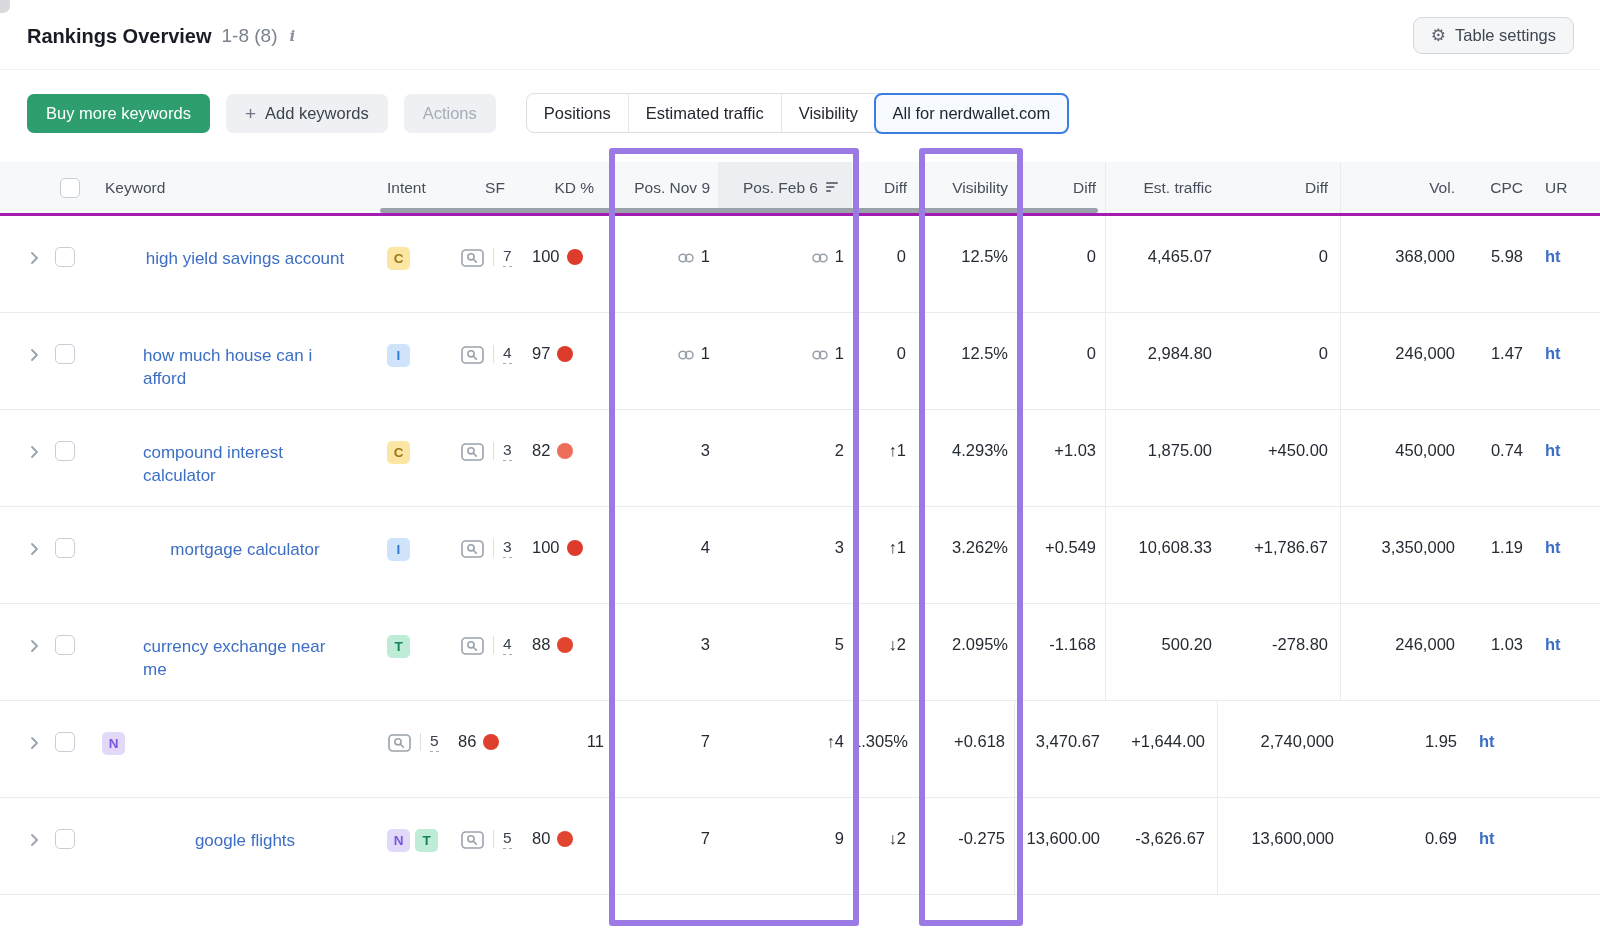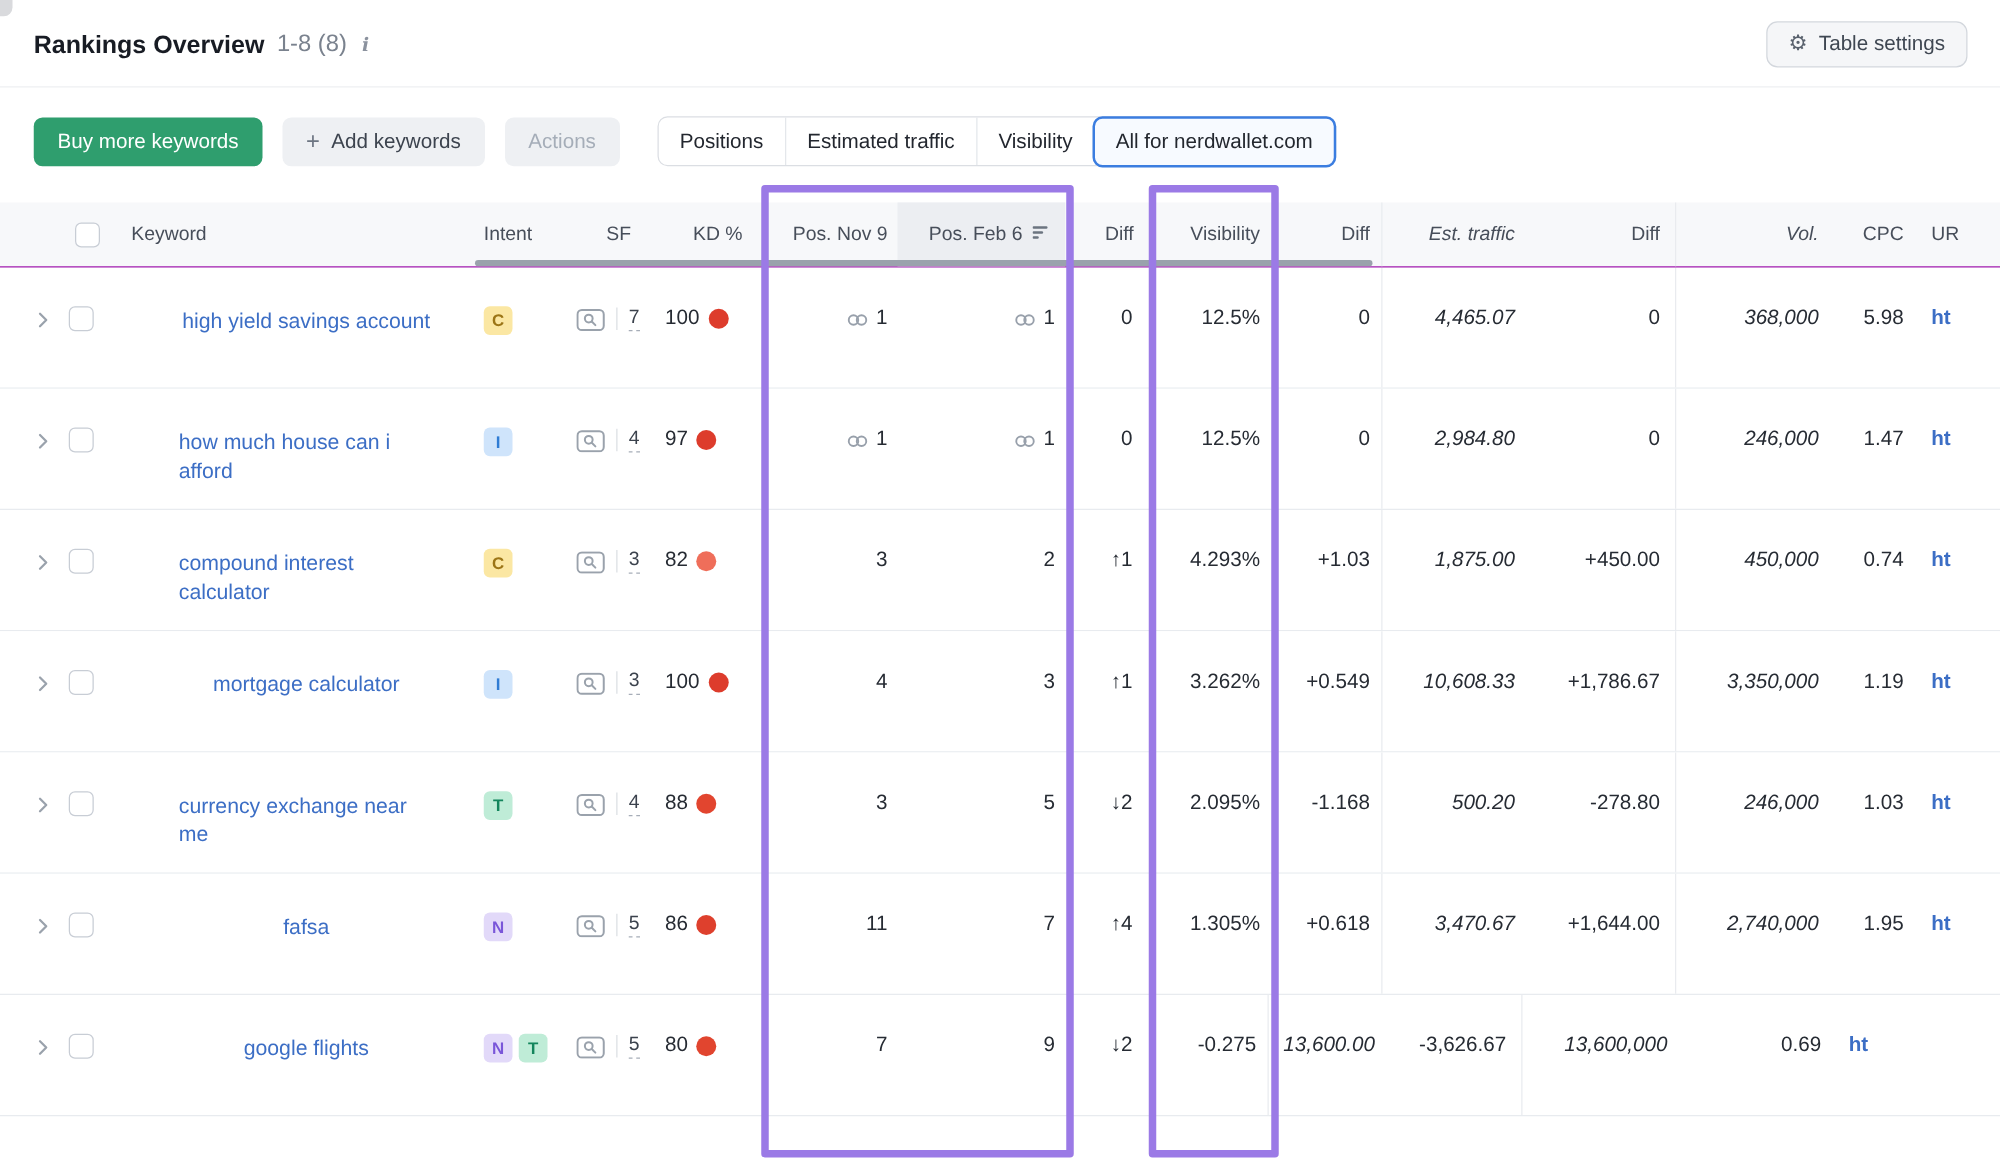--- a/index.html
+++ b/index.html
@@ -34,40 +34,40 @@
     border:1px solid #dbdee3; border-radius:8px; background:#fff; }
   .tab { padding:9px 17px; font-size:16.5px; color:#23272f; display:flex; align-items:center;
     border-left:1px solid #e4e7eb; cursor:pointer; white-space:nowrap; }
   .tab:first-child { border-left:none; }
   .tab.active { border:2px solid #3b7de0; border-radius:8px; margin:-1.5px; background:#f7faff; }
 
   
   .table { position:relative; }
   .grid-row { display:grid;
     grid-template-columns:100px 285px 73px 74px 80px 106px 134px 62px 100px 91px 112px 123px 121px 66px 1fr; }
-  .thead { background:#f7f8fa; position:relative; border-bottom:1px solid #a21caf; }
+  .thead { background:#f7f8fa; position:relative; border-bottom:3px solid #a21caf; }
   .th { display:flex; align-items:center; height:51px; font-size:15.5px; color:#474e5a; }
   .th-sel { padding-left:60px; }
   .th-keyword { padding-left:5px; }
   .th-intent { padding-left:2px; }
   .th-sf { justify-content:center; }
   .th-r { justify-content:flex-end; }
   .th-kd { padding-right:18px; }
   .th-posnov { padding-right:8px; }
   .th-posfeb { justify-content:flex-end; padding-right:11px; gap:8px; }
   .th-posfeb.sorted { background:#eceef2; }
   .th-diff1 { padding-right:7px; }
   .th-vis { padding-right:6px; }
   .th-diff2 { padding-right:9px; }
   .th-traffic { padding-right:5px; }
   .th-diff3 { padding-right:12px; }
   .th-vol { padding-right:6px; }
   .th-cpc { padding-right:4px; }
   .th-url { padding-left:18px; }
-  .bl { border-left:1px solid #e9ebef;font-style:italic; }
+  .bl { border-left:1px solid #e9ebef; }
   .hscrollbar { position:absolute; left:380px; bottom:0; width:718px; height:5px;
     border-radius:3px; background:#9aa2ac; z-index:5; cursor:grab; }
 
   .trow { border-bottom:1px solid #e8ebef; min-height:97px; background:#fff; }
   .trow .cell { padding-top:31px; font-size:16.5px; color:#262b33; display:flex; align-items:flex-start; }
   .c-sel { padding-left:30px; gap:16px; }
   .chev { margin-top:4px; cursor:pointer; display:inline-flex; }
   .checkbox { width:20px; height:20px; border:1.5px solid #c8cdd5; border-radius:5px;
     background:#fff; display:inline-block; flex:none; cursor:pointer; }
   .thead .checkbox { margin-top:0; }
@@ -445,23 +445,20 @@
 
   <div class="trow grid-row">
     <div class="cell c-sel">
       <span class="chev">
         <svg width="9" height="14" viewBox="0 0 9 14">
                 <path d="M2 2 L7 7 L2 12" fill="none" stroke="#9aa2ac" stroke-width="1.8" stroke-linecap="round" stroke-linejoin="round"></path>
               </svg>
       </span>
       <span class="checkbox"></span>
     </div>
-    <div class="cell c-keyword">
-      <a class="kw-link">fafsa</a>
-    </div>
     <div class="cell c-intent">
             <span class="badge badge-N">N</span>
           </div>
     <div class="cell c-sf">
       <span class="serp-icon">
         <svg width="23" height="18" viewBox="0 0 23 18">
                 <rect x="1" y="1" width="21" height="16" rx="3.5" fill="none" stroke="#9aa2ac" stroke-width="1.6"></rect>
                 <circle cx="10" cy="7.8" r="3.1" fill="none" stroke="#9aa2ac" stroke-width="1.6"></circle>
                 <line x1="12.4" y1="10.2" x2="15.3" y2="13.1" stroke="#9aa2ac" stroke-width="1.6" stroke-linecap="round"></line>
               </svg>

